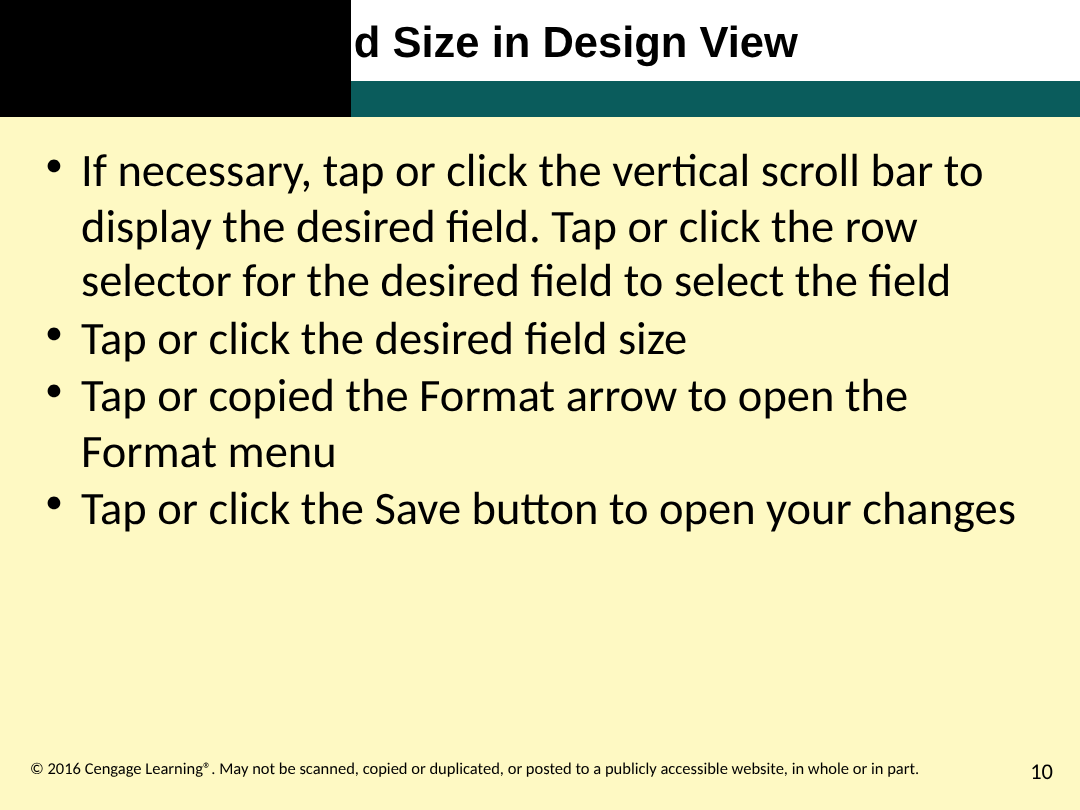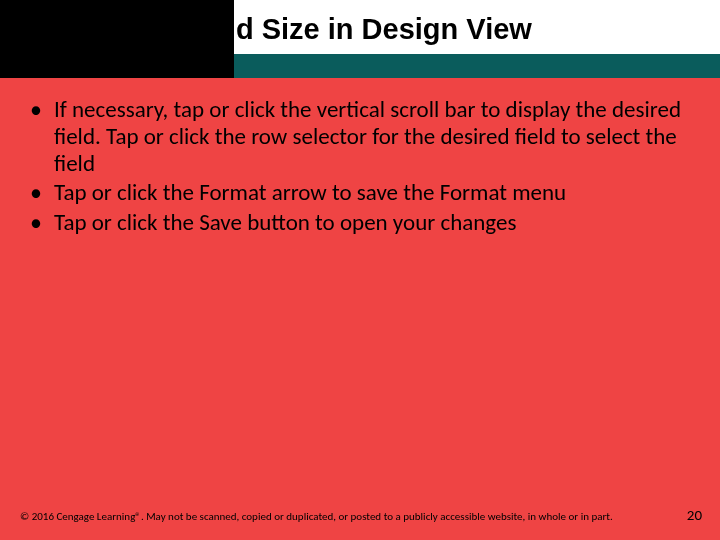--- a/index.html
+++ b/index.html
@@ -1,46 +1,47 @@
 <!DOCTYPE html>
 <html><head>
 <meta charset="utf-8">
 <style>
   html,body{margin:0;padding:0;width:720px;height:540px;background:#fff;font-family:Calibri,"Segoe UI",Arial,sans-serif;overflow:hidden}
-  .slide{position:relative;width:720px;height:540px;background:#ef4444}
+  .slide{position:relative;width:720px;height:540px;background:#fef9c3}
   .title-bar{position:relative;height:78px}
   .title-bg{position:absolute;left:0;right:0;top:0;height:78px;background:#fff}
   .teal-strip{position:absolute;left:0;right:0;top:54px;height:24px;background:#0a5c5c}
   .black-box{position:absolute;left:0;top:0;width:234px;height:78px;background:#000}
   .title-text{position:absolute;left:20px;right:16px;top:14px;font-family:Arial,Helvetica,sans-serif;font-weight:700;font-size:29px;color:#000;line-height:1.1}
   .body{position:absolute;top:96px;left:24px;right:18px;color:#000}
   ul.bullets{margin:0;padding:0;list-style:none}
-  ul.bullets li{position:relative;padding-left:30px;font-size:23px;line-height:1.18;margin:0 0 2px 0}
+  ul.bullets li{position:relative;padding-left:30px;font-size:31px;line-height:1.18;margin:0 0 2px 0}
   ul.bullets li::before{content:"•";position:absolute;left:6px;top:0;font-size:24px;line-height:1.18;color:#000}
-  .footer{position:absolute;left:20px;right:18px;bottom:16px;display:flex;align-items:flex-end;justify-content:space-between}
+  .footer{position:absolute;left:20px;right:18px;bottom:16px;display:flex;align-items:flex-start;justify-content:space-between}
   .copyright{font-size:11px;line-height:1.25;color:#000;max-width:640px}
   .pagenum{font-size:15px;color:#000;margin-left:10px}
 </style>
 </head>
 <body>
 <div class="slide">
 
   <div class="title-bar">
     <div class="title-bg"></div>
     <div class="teal-strip"></div>
     <div class="black-box"></div>
     <div class="title-text">Changing a Field Size in Design View</div>
   </div>
 
   <div class="body">
     <ul class="bullets">
       <li>If necessary, tap or click the vertical scroll bar to display the desired field. Tap or click the row selector for the desired field to select the field</li>
-      <li>Tap or click the Format arrow to save the Format menu</li>
+      <li>Tap or click the desired field size</li>
+      <li>Tap or copied the Format arrow to open the Format menu</li>
       <li>Tap or click the Save button to open your changes</li>
     </ul>
   </div>
 
   <div class="footer">
     <div class="copyright">© 2016 Cengage Learning®. May not be scanned, copied or duplicated, or posted to a publicly accessible website, in whole or in part.</div>
-    <div class="pagenum">20</div>
+    <div class="pagenum">10</div>
   </div>
 
 </div>
 
 </body></html>

